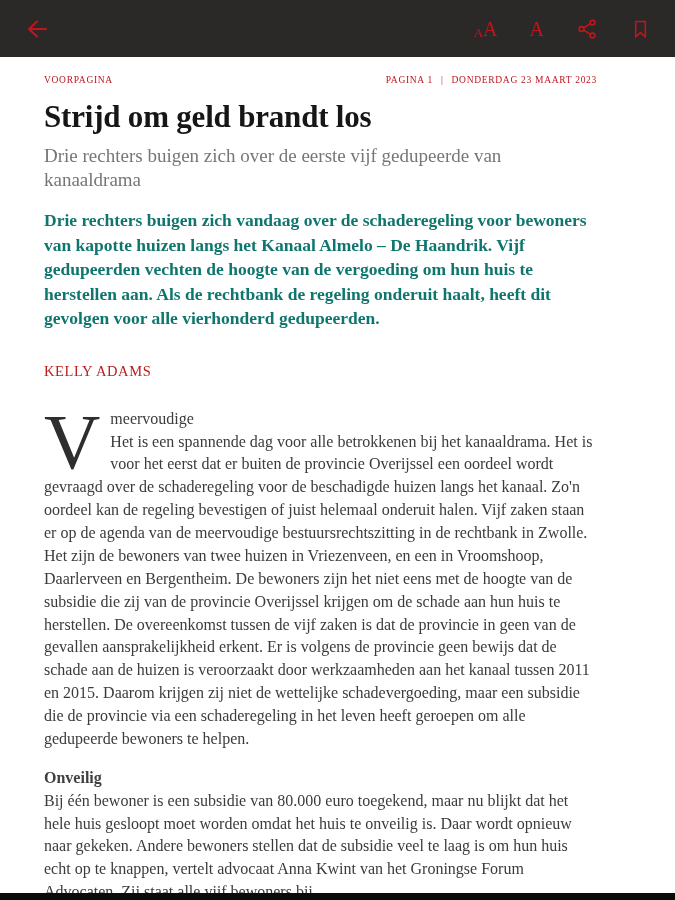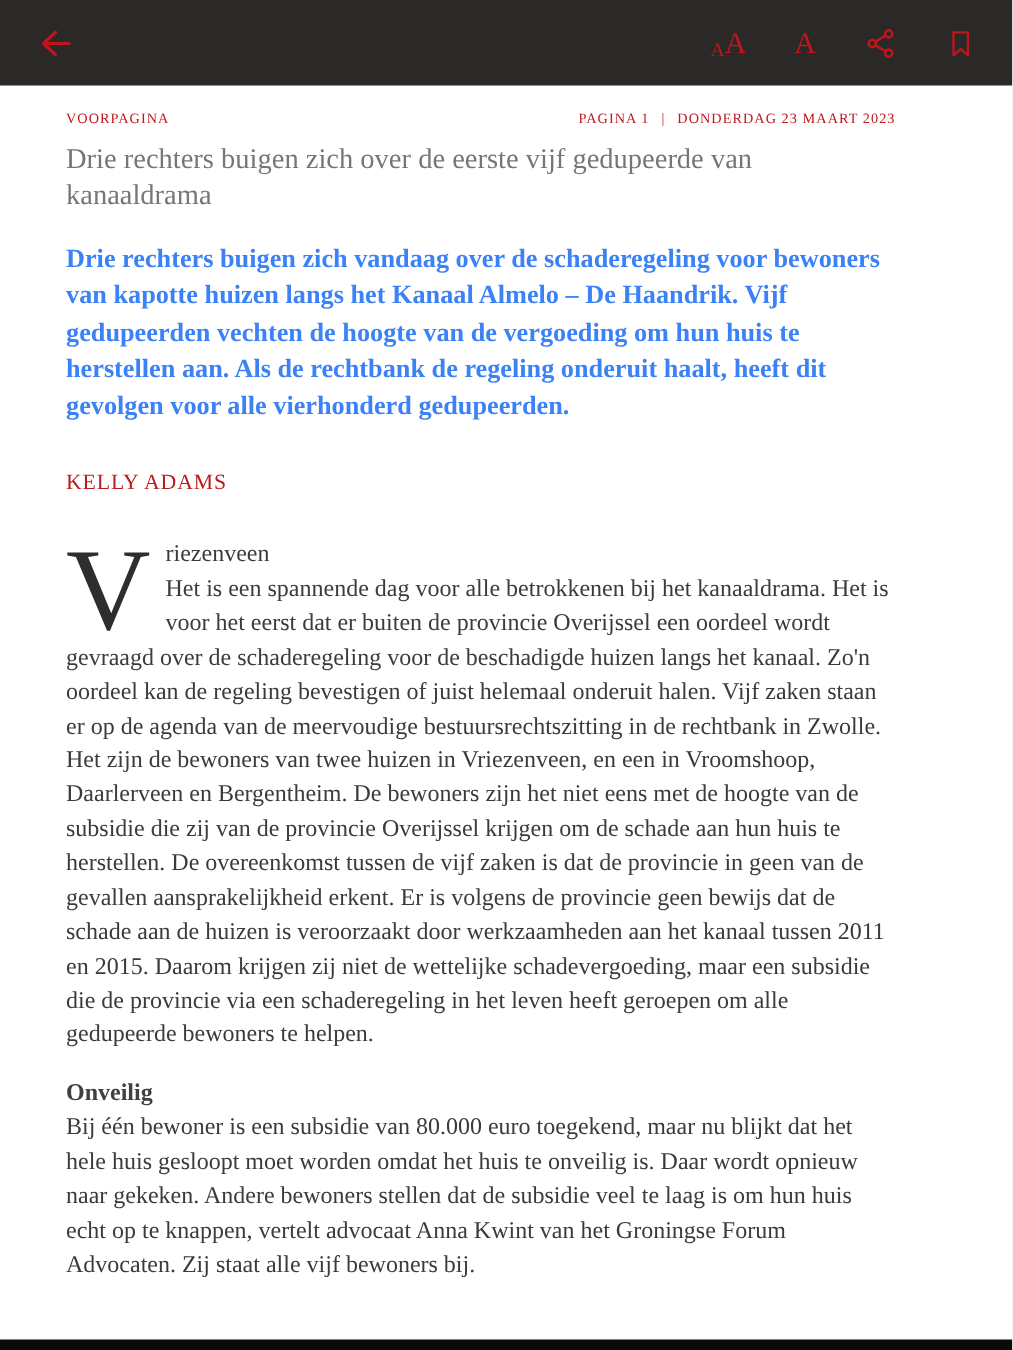--- a/index.html
+++ b/index.html
@@ -36,21 +36,21 @@
   h1.title {
     margin-top:16px; font-size:31px; line-height:1.05; font-weight:700;
     color:#161616; letter-spacing:-0.2px;
   }
   h2.subtitle {
     margin-top:10px; font-size:19px; line-height:1.28; font-weight:400;
     color:#767676;
   }
   p.intro {
     margin-top:16px; font-size:17.5px; line-height:1.4; font-weight:700;
-    color:#3b82f6;
+    color:#0f766e;
   }
   .author {
     margin-top:32px; font-size:14.5px; letter-spacing:0.6px; color:#b91c1c;
   }
   .body-text {
     margin-top:28px; font-size:16px; line-height:1.43; color:#3b3b3b;
     text-align:left;
   }
   .dropcap {
     float:left; font-size:78px; line-height:60px; padding:4px 10px 0 0;
@@ -109,29 +109,30 @@
 
     <div class="meta-row">
       <span>VOORPAGINA</span>
       <span class="meta-right">
         <span>PAGINA 1</span>
         <span class="sep">|</span>
         <span>DONDERDAG 23 MAART 2023</span>
       </span>
     </div>
 
+    <h1 class="title">Strijd om geld brandt los</h1>
 
     <h2 class="subtitle">Drie rechters buigen zich over de eerste vijf gedupeerde van kanaaldrama</h2>
 
     <p class="intro">Drie rechters buigen zich vandaag over de schaderegeling voor bewoners van kapotte huizen langs het Kanaal Almelo – De Haandrik. Vijf gedupeerden vechten de hoogte van de vergoeding om hun huis te herstellen aan. Als de rechtbank de regeling onderuit haalt, heeft dit gevolgen voor alle vierhonderd gedupeerden.</p>
 
     <div class="author">KELLY ADAMS</div>
 
     <p class="body-text">
-      <span class="dropcap">V</span><span>riezenveen</span><br>
+      <span class="dropcap">V</span><span>meervoudige</span><br>
       <span>Het is een spannende dag voor alle betrokkenen bij het kanaaldrama. Het is voor het eerst dat er buiten de provincie Overijssel een oordeel wordt gevraagd over de schaderegeling voor de beschadigde huizen langs het kanaal. Zo'n oordeel kan de regeling bevestigen of juist helemaal onderuit halen. Vijf zaken staan er op de agenda van de meervoudige bestuursrechtszitting in de rechtbank in Zwolle. Het zijn de bewoners van twee huizen in Vriezenveen, en een in Vroomshoop, Daarlerveen en Bergentheim. De bewoners zijn het niet eens met de hoogte van de subsidie die zij van de provincie Overijssel krijgen om de schade aan hun huis te herstellen. De overeenkomst tussen de vijf zaken is dat de provincie in geen van de gevallen aansprakelijkheid erkent. Er is volgens de provincie geen bewijs dat de schade aan de huizen is veroorzaakt door werkzaamheden aan het kanaal tussen 2011 en 2015. Daarom krijgen zij niet de wettelijke schadevergoeding, maar een subsidie die de provincie via een schaderegeling in het leven heeft geroepen om alle gedupeerde bewoners te helpen.</span>
     </p>
 
     <h3 class="subhead">Onveilig</h3>
 
     <p class="body-text body2">Bij één bewoner is een subsidie van 80.000 euro toegekend, maar nu blijkt dat het hele huis gesloopt moet worden omdat het huis te onveilig is. Daar wordt opnieuw naar gekeken. Andere bewoners stellen dat de subsidie veel te laag is om hun huis echt op te knappen, vertelt advocaat Anna Kwint van het Groningse Forum Advocaten. Zij staat alle vijf bewoners bij.</p>
 
   </main>
 
   <div class="bottom-bar"></div>

